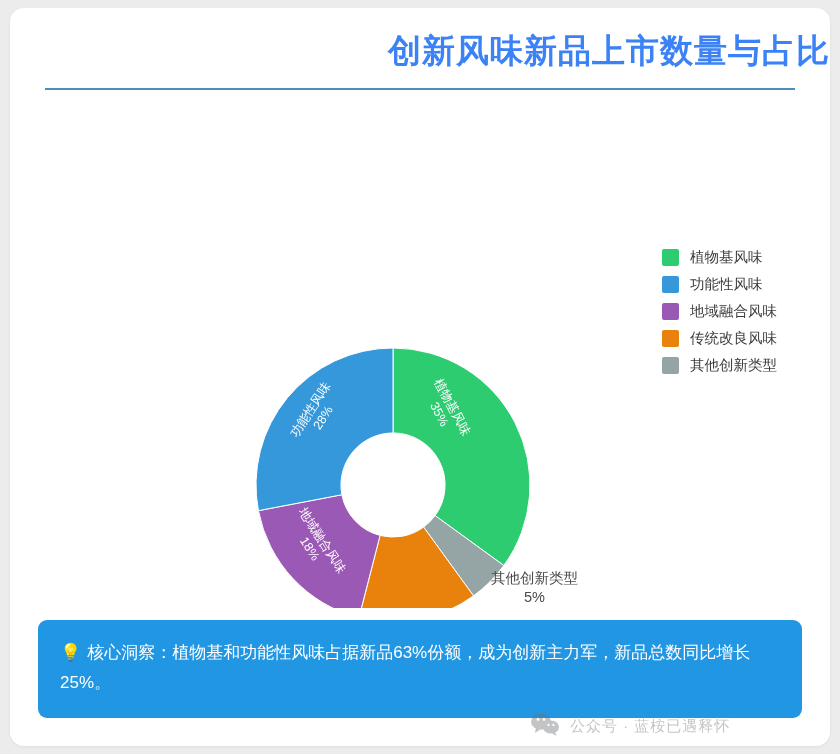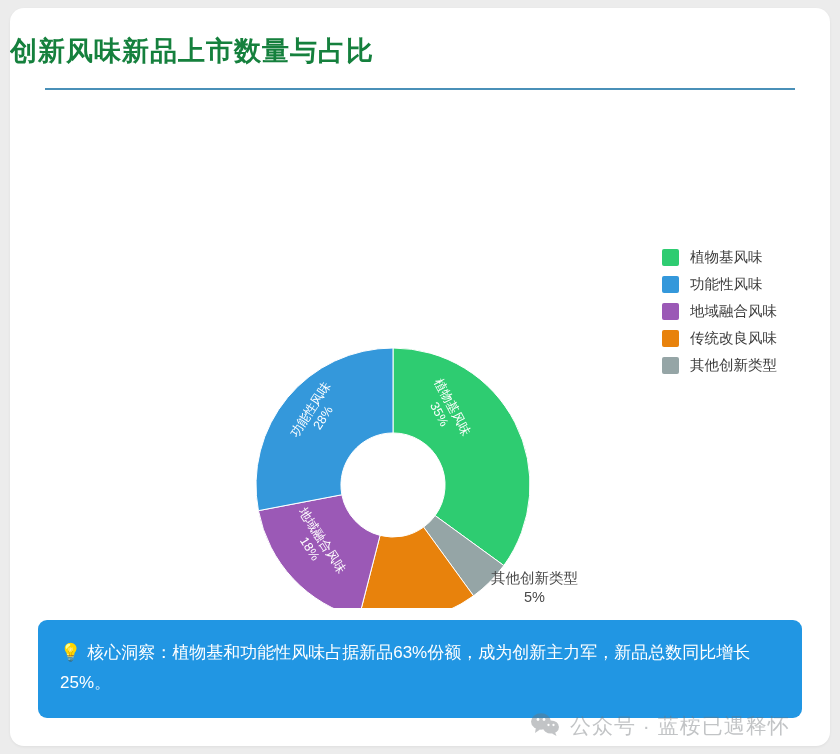--- a/index.html
+++ b/index.html
@@ -27,24 +27,24 @@
 
   
   #header {
     position: absolute;
     left: 0;
     top: 0;
     width: 820px;
     padding-top: 24px;
   }
   #page-title {
-    text-align: left;
-    font-size: 27px;
+    text-align: right;
+    font-size: 33px;
     font-weight: bold;
-    color: #15803d;
+    color: #3b82f6;
     letter-spacing: 1px;
     line-height: 38px;
   }
   #title-divider {
     margin: 18px auto 0 auto;
     width: 750px;
     height: 2px;
     background: #4a90b8;
   }
 
@@ -149,21 +149,21 @@
     display: flex;
     align-items: center;
     opacity: 0.42;
     pointer-events: none;
   }
   #watermark-icon {
     margin-right: 10px;
     display: block;
   }
   #watermark-text {
-    font-size: 21px;
+    font-size: 15px;
     color: #6f7478;
     letter-spacing: 1px;
     white-space: nowrap;
   }
 </style>
 </head>
 <body>
 
 <div id="card">
 

